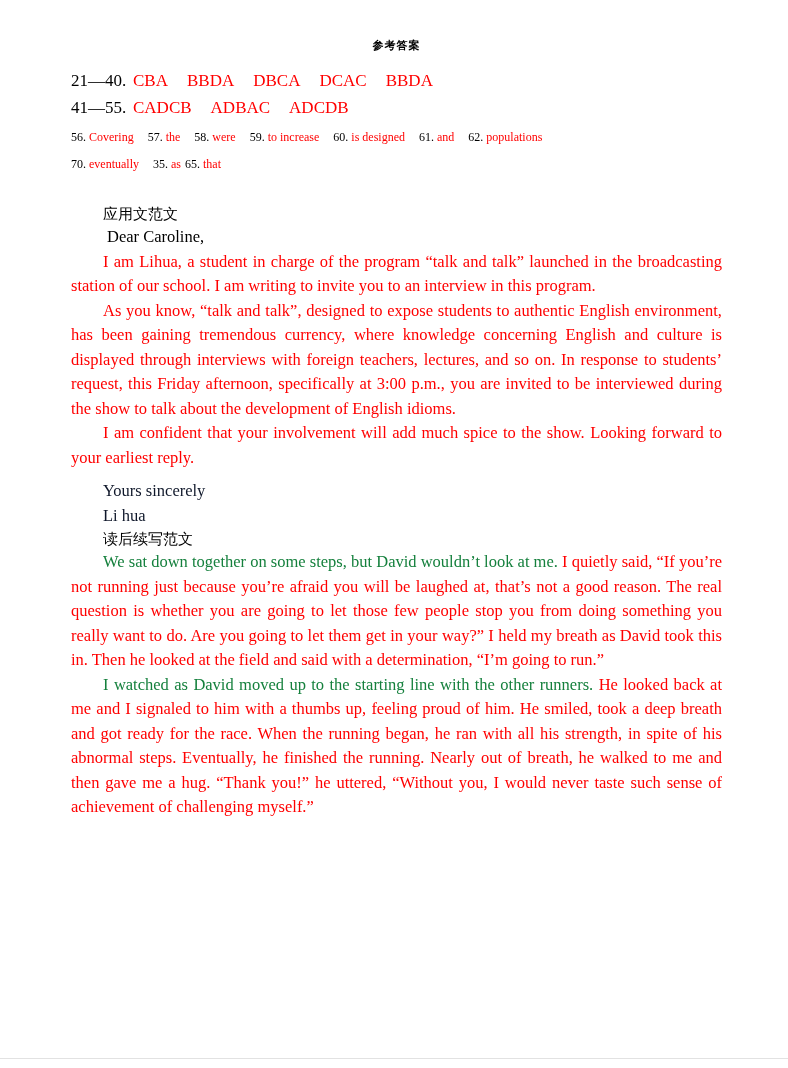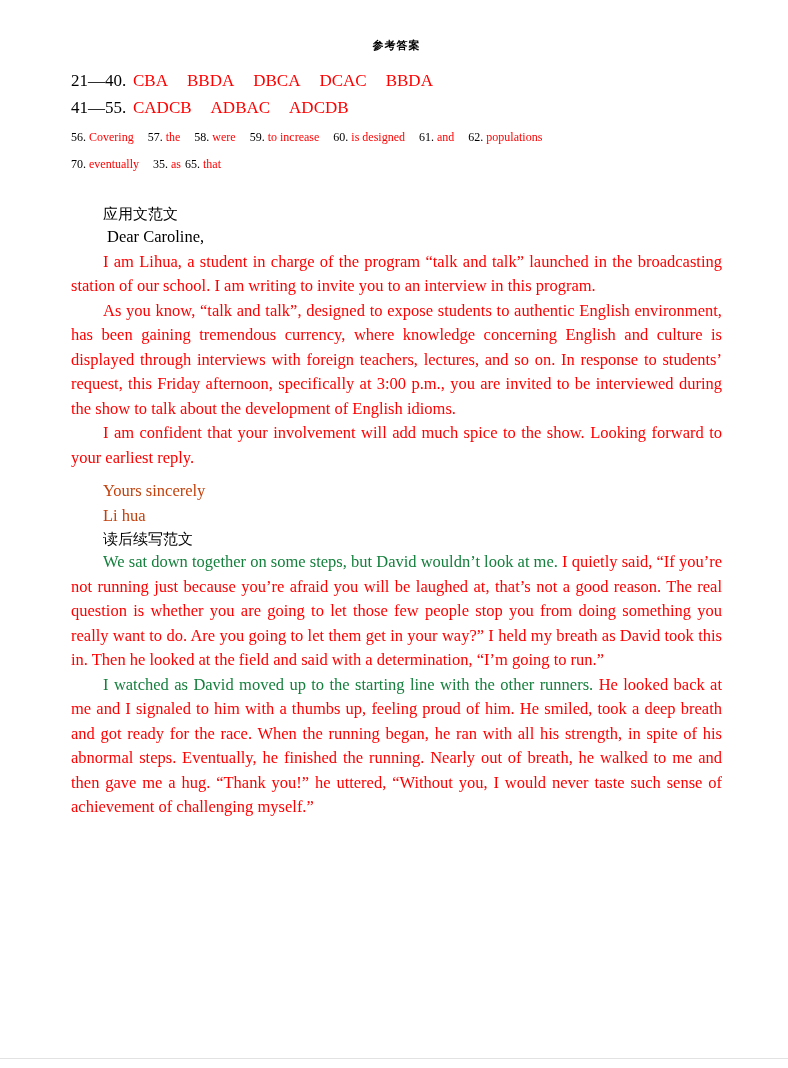--- a/index.html
+++ b/index.html
@@ -111,21 +111,21 @@
   p.para.black { color: #000000; margin-left: 36px; }
   p.para.indent { text-indent: 32px; }
   p.para .black-run { color: #15803d; }
   p.para .red-run { color: #ff0000; }
 
   .salutation {
     margin-top: 6px;
   }
   .signoff {
     text-indent: 32px;
-    color: #c2410c;
+    color: #0f172a;
     font-size: 16.5px;
     line-height: 24.5px;
     margin: 0;
   }
   .signoff.first { margin-top: 9px; }
 </style>
 </head>
 <body>
 
 <div class="page">

